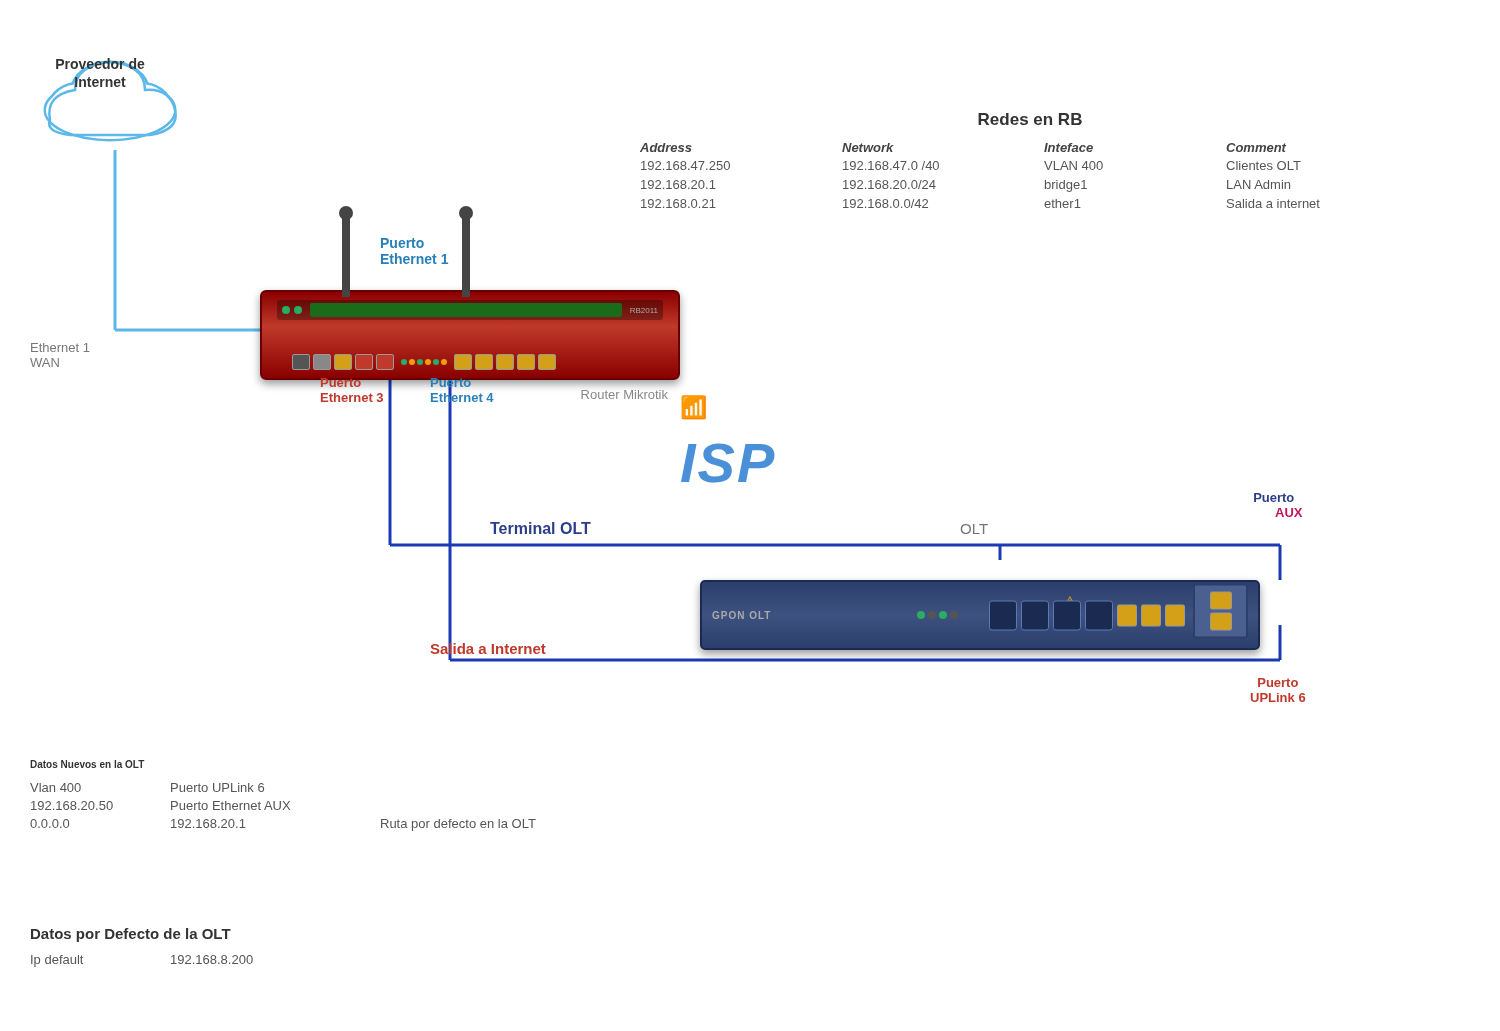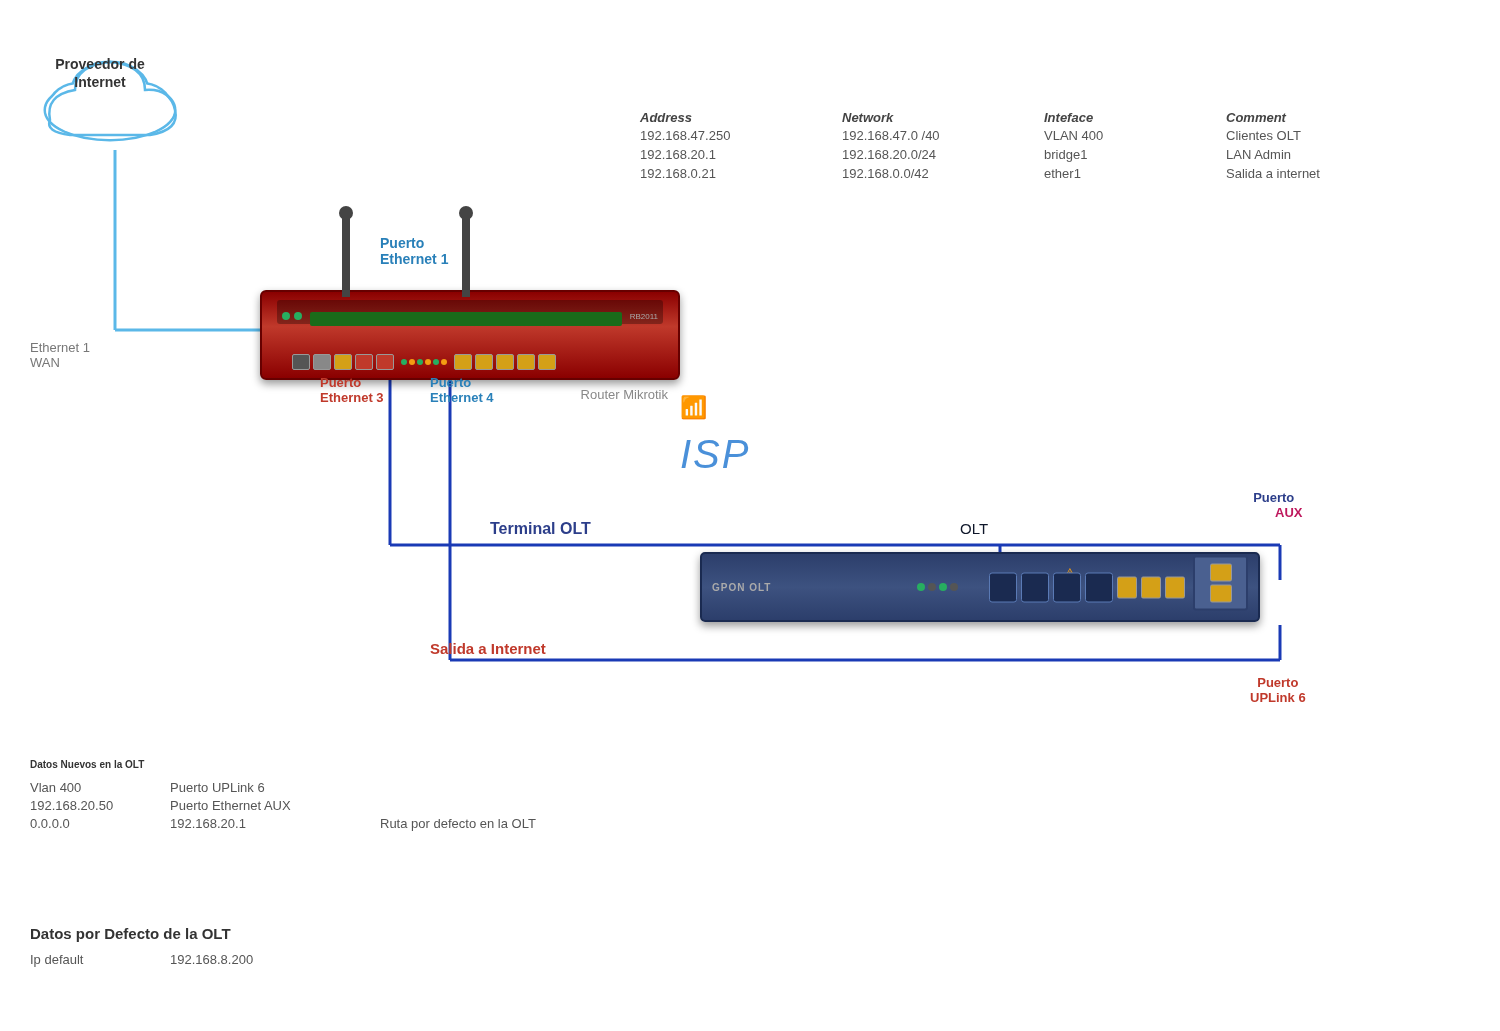--- a/index.html
+++ b/index.html
@@ -149,21 +149,22 @@
     }
     .router-top-bar {
       position: absolute;
       top: 8px;
       left: 15px;
       right: 15px;
       height: 20px;
       background: rgba(0,0,0,0.3);
       border-radius: 3px;
       display: flex;
-      padding: 12px 5px;
+      align-items: center;
+      padding: 4px 5px;
       gap: 4px;
     }
     .top-bar-led {
       width: 8px; height: 8px;
       border-radius: 50%;
       background: #27ae60;
     }
     .top-bar-screen {
       flex: 1;
       height: 14px;
@@ -185,21 +186,21 @@
     .ethernet-label {
       position: absolute;
       font-size: 13px;
       color: #777;
       white-space: nowrap;
     }
 
     
     .olt-container {
       position: absolute;
-      top: 552px;
+      top: 580px;
       left: 700px;
       width: 504px;
     }
     .olt-box {
       width: 560px;
       height: 70px;
       background: linear-gradient(180deg, #2c3e6b 0%, #3d5280 50%, #2c3e6b 100%);
       border-radius: 5px;
       border: 2px solid #1a2a50;
       position: relative;
@@ -295,21 +296,21 @@
       font-size: 16px;
       font-weight: bold;
       color: #2c3e8a;
       white-space: nowrap;
     }
     .olt-title-label {
       position: absolute;
       top: 520px;
       left: 960px;
       font-size: 15px;
-      color: #0f172a;
+      color: #737373;
       white-space: nowrap;
     }
     .salida-label {
       position: absolute;
       top: 640px;
       left: 430px;
       font-size: 15px;
       font-weight: bold;
       color: #c0392b;
       white-space: nowrap;
@@ -427,20 +428,21 @@
 
   <div class="port-label red" style="top:375px; left:320px;">
     Puerto<br>Ethernet 3
   </div>
 
   <div class="port-label blue" style="top:375px; left:430px;">
     Puerto<br>Ethernet 4
   </div>
 
   <div class="redes-table">
+    <div class="redes-title">Redes en RB</div>
     <div class="redes-grid">
       <div class="header">Address</div>
       <div class="header">Network</div>
       <div class="header">Inteface</div>
       <div class="header">Comment</div>
 
       <div class="cell">192.168.47.250</div>
       <div class="cell">192.168.47.0 /40</div>
       <div class="cell">VLAN 400</div>
       <div class="cell">Clientes OLT</div>
@@ -454,21 +456,21 @@
       <div class="cell">192.168.0.0/42</div>
       <div class="cell">ether1</div>
       <div class="cell">Salida a internet</div>
     </div>
   </div>
 
   <div style="position:absolute; top:395px; left:680px;">
     <div style="text-align:center; font-size:22px; color:#4a90d9;">📶</div>
   </div>
   <div class="isp-label">
-    <span style="font-style:italic; color:#4a90d9; font-size:40px; font-weight:normal;">ISP</span>
+    <span style="font-style:italic; color:#4a90d9; font-size:56px; font-weight:bold;">ISP</span>
   </div>
 
   <div class="terminal-label">Terminal OLT</div>
 
   <div class="olt-title-label">OLT</div>
 
   <div class="puerto-aux-label">
     <span style="font-weight:bold; color:#2c3e8a;">Puerto</span><br>
     <span style="font-weight:bold; color:#be185d;margin-left:30px;">AUX</span>
   </div>

